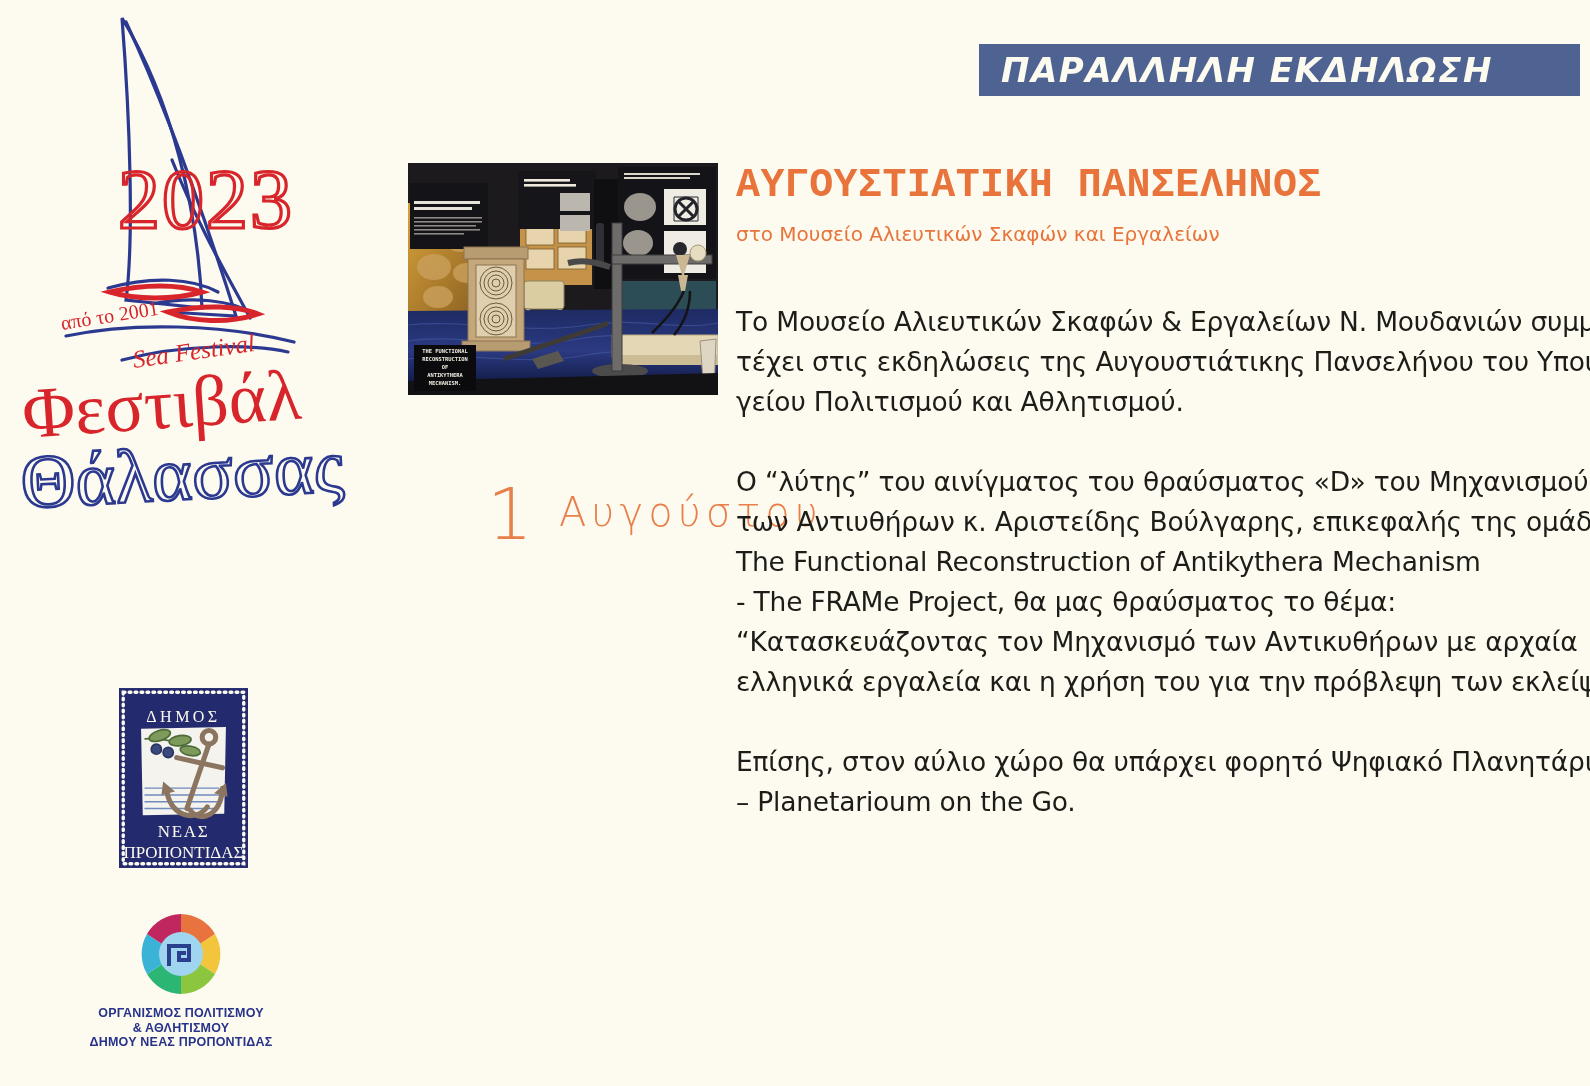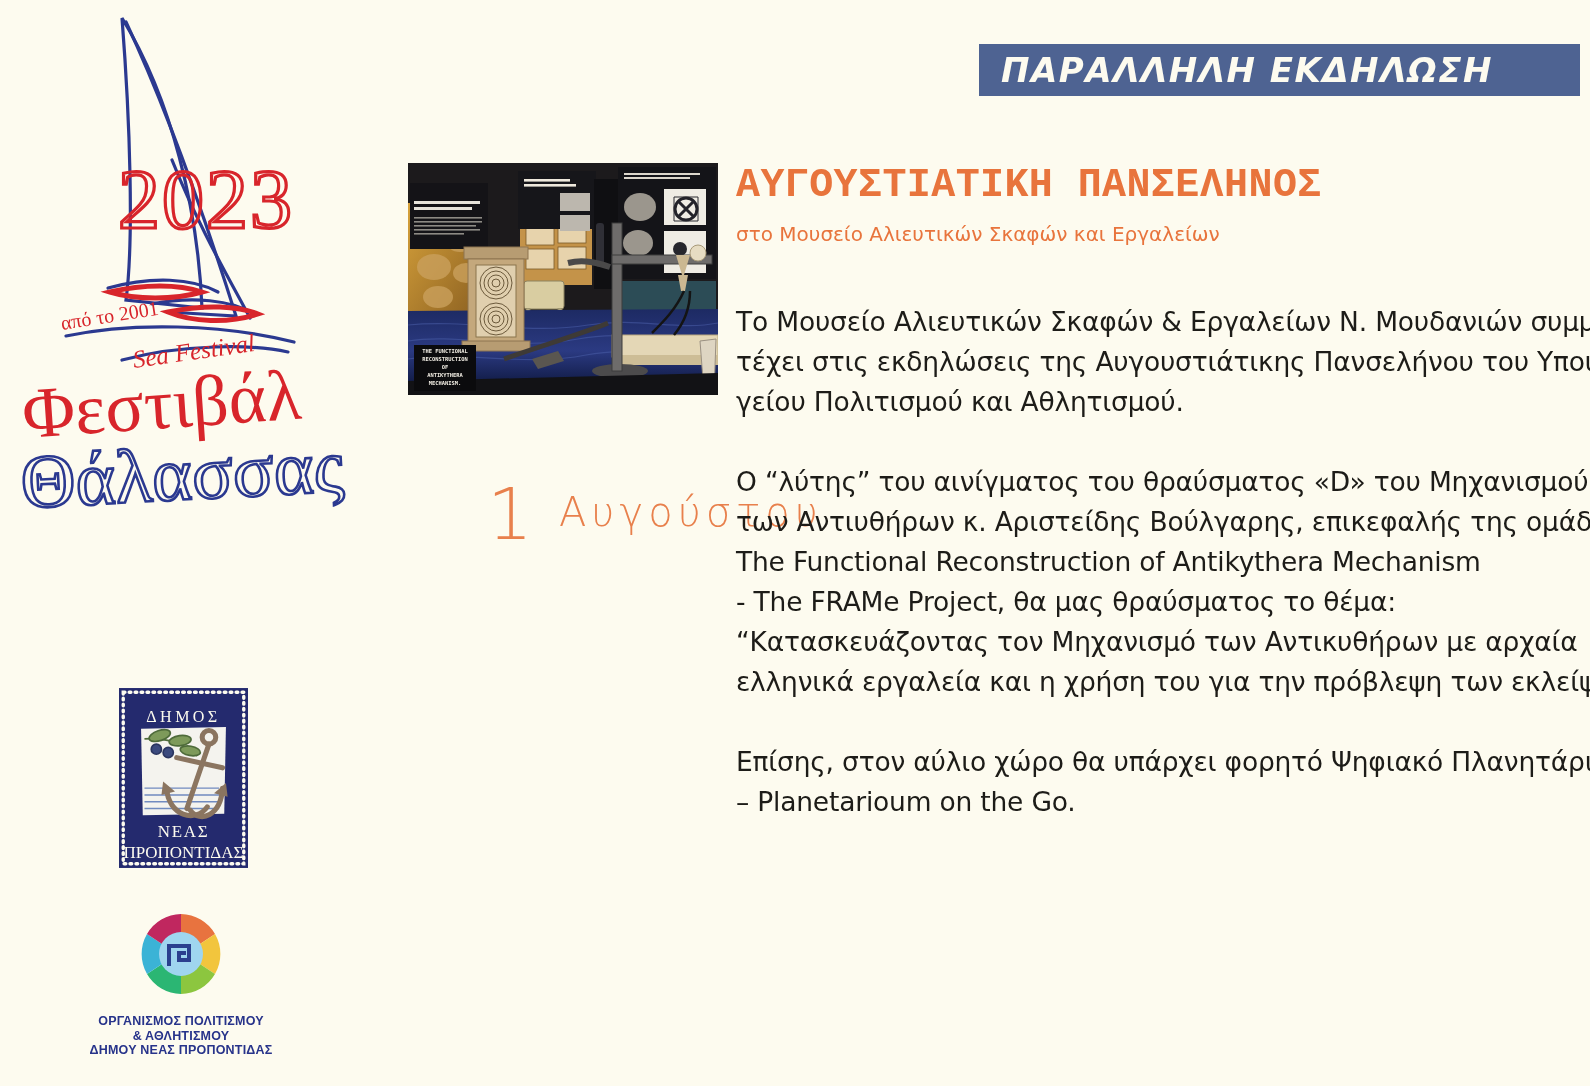--- a/index.html
+++ b/index.html
@@ -49,21 +49,21 @@
     height: 135px;
   }
   .opa-logo .mark { width: 100%; height: 88px; display:block; }
   .opa-logo .opa-text {
     text-align: center;
     color: #27338a;
     font-weight: bold;
     font-size: 12.5px;
     line-height: 14.5px;
     letter-spacing: 0.2px;
-    margin-top: 16px;
+    margin-top: 8px;
   }
   .opa-logo .opa-text div { white-space: nowrap; }
 
   
   .photo {
     position: absolute;
     left: 408px;
     top: 163px;
     width: 310px;
     height: 232px;

